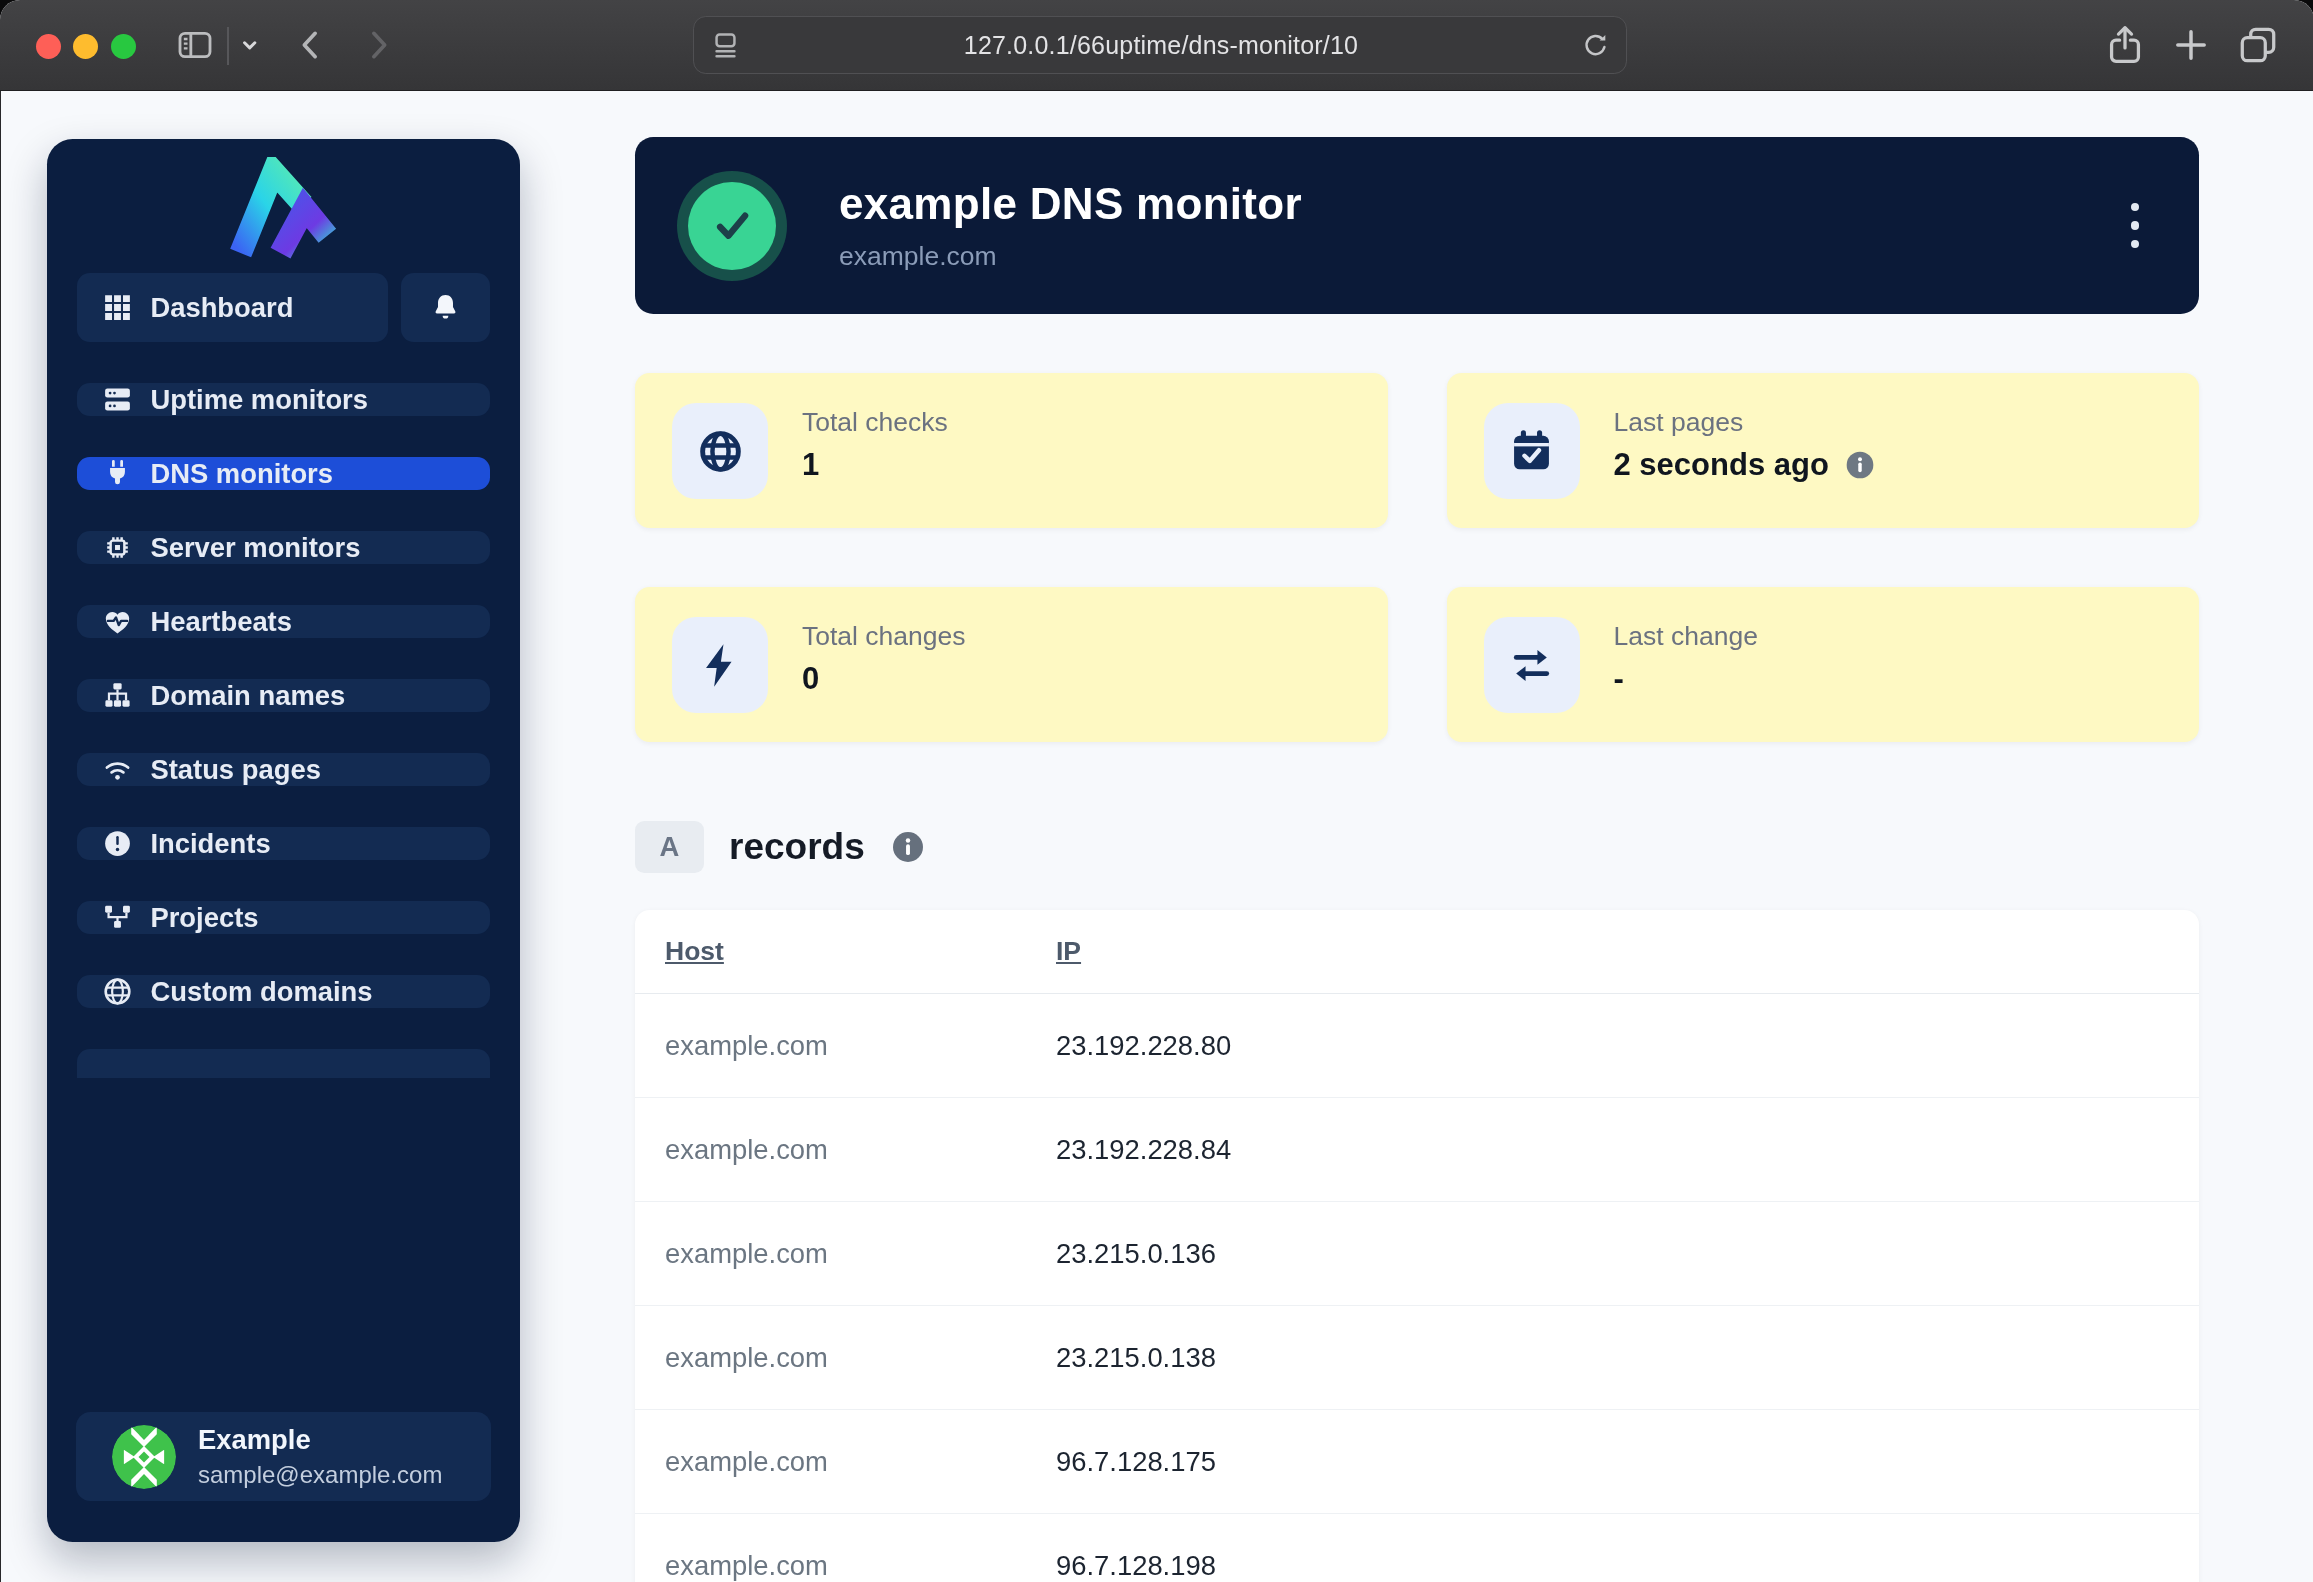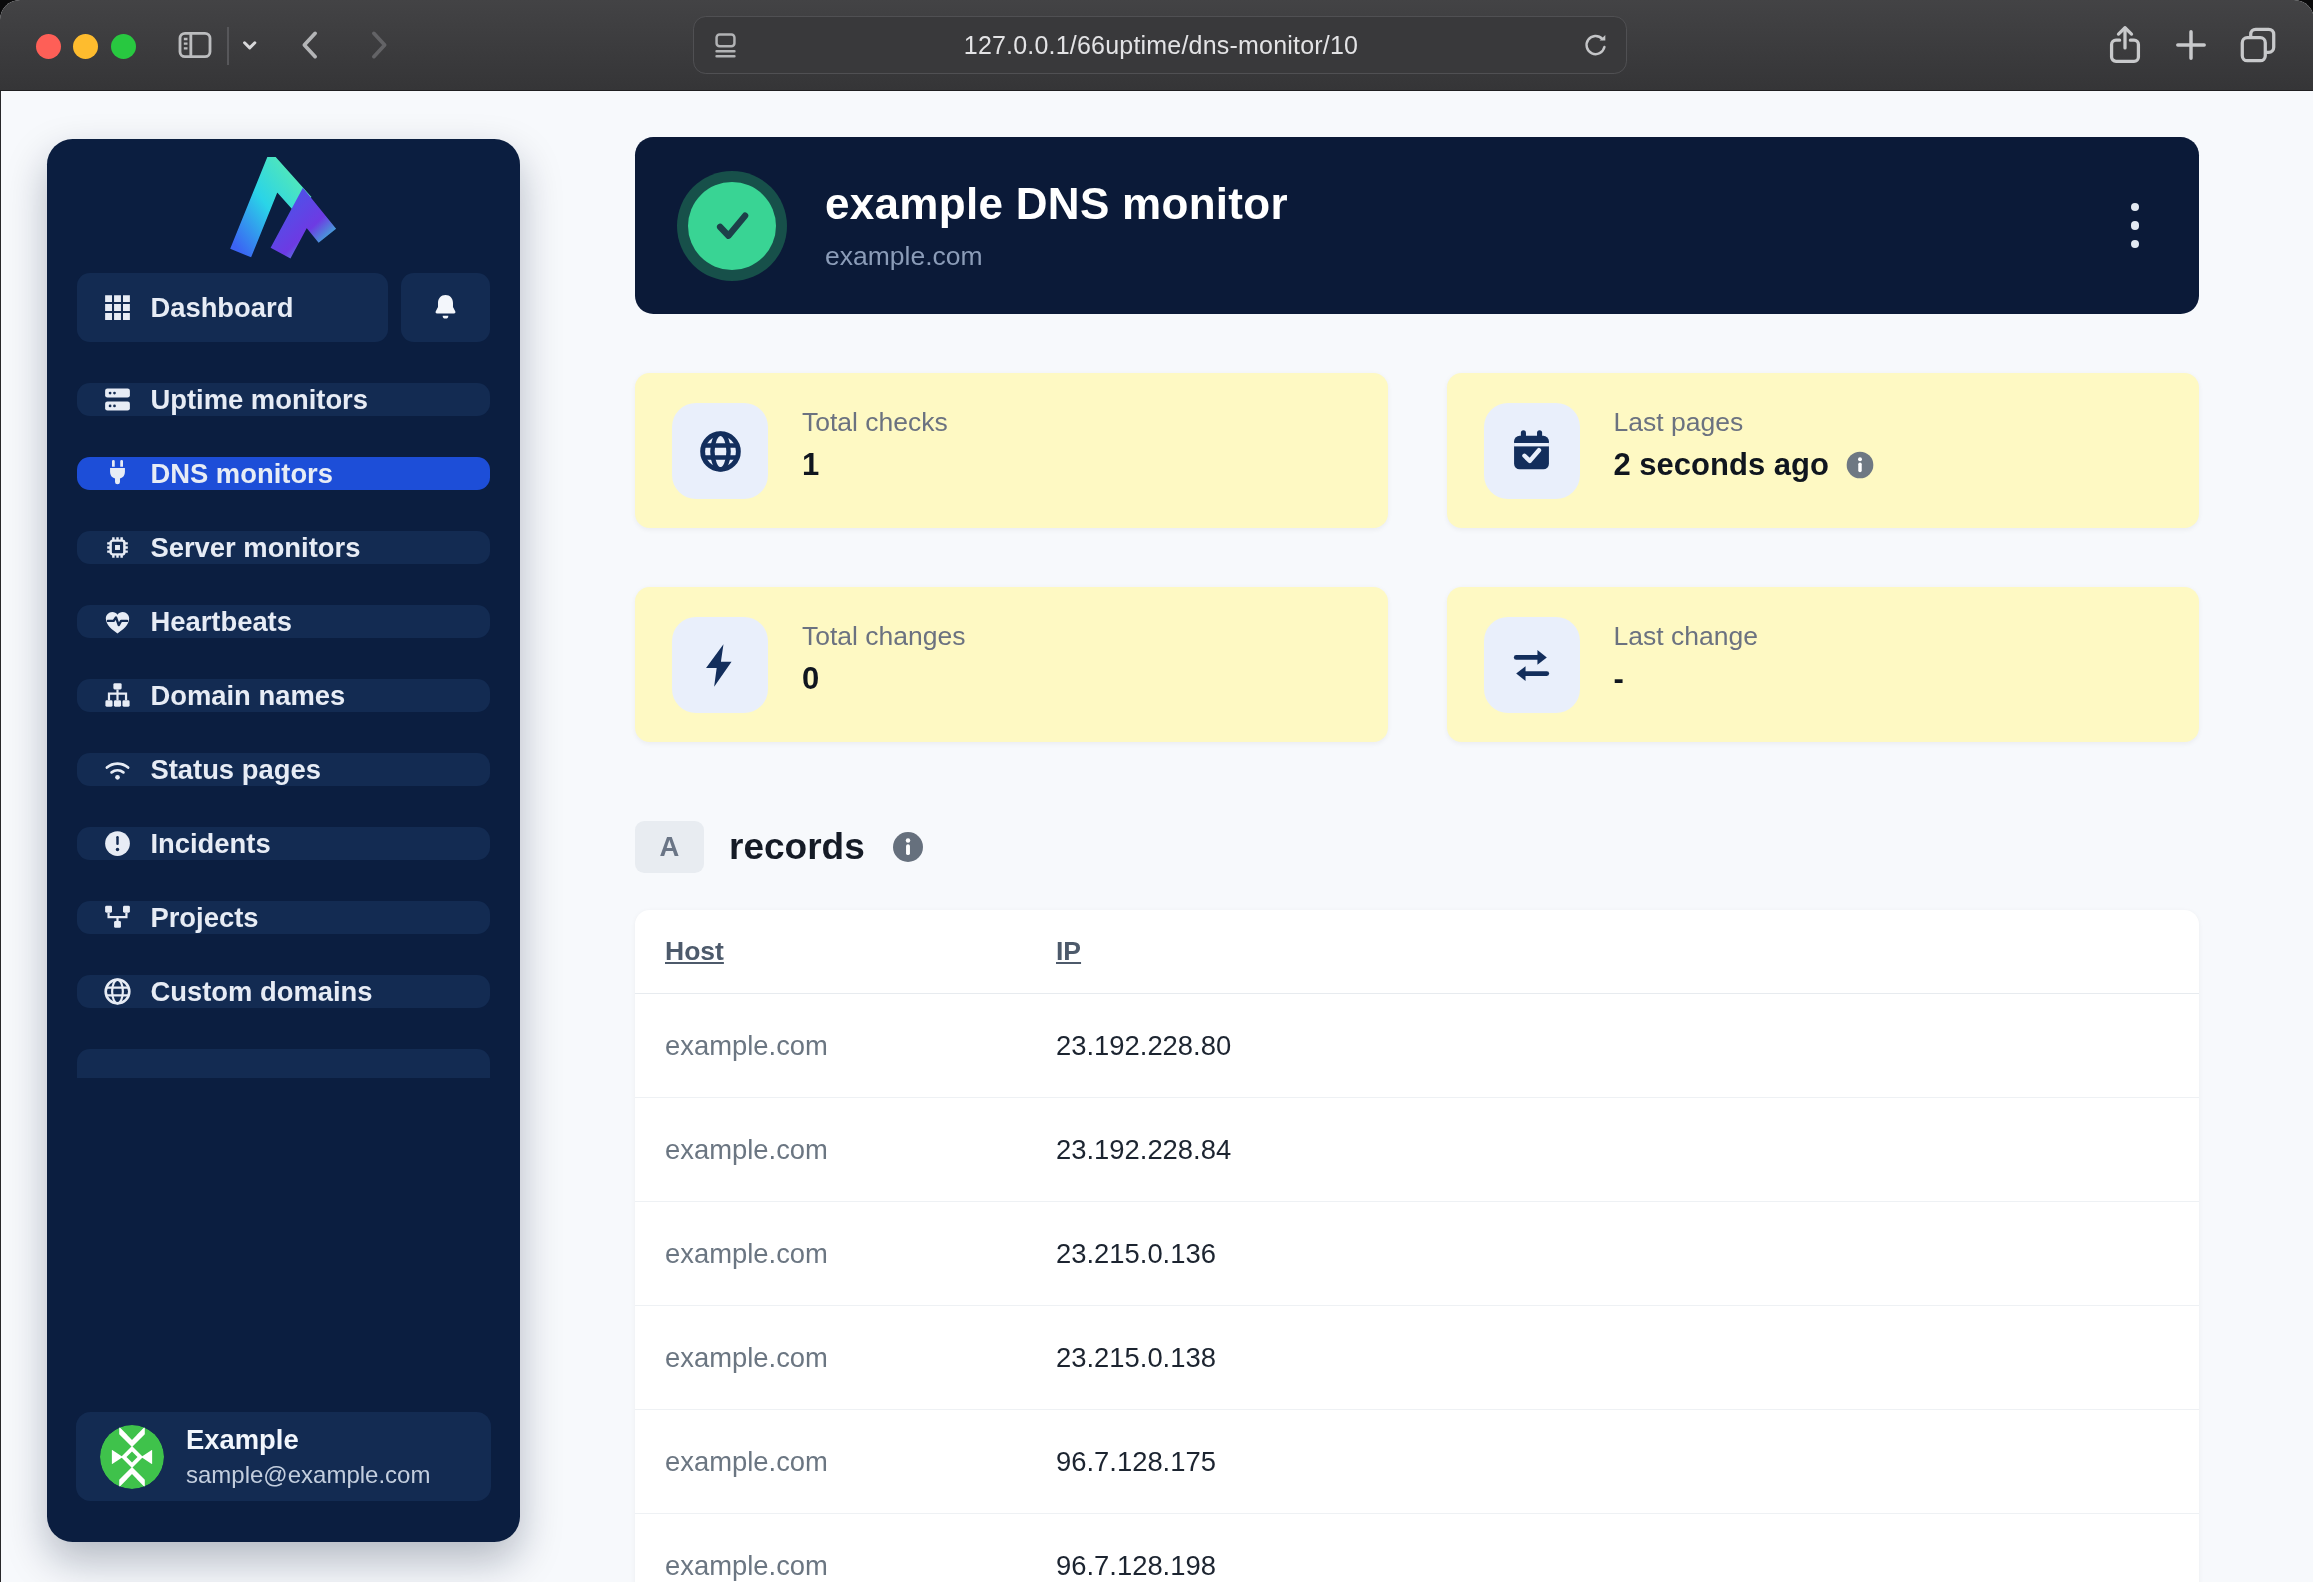--- a/index.html
+++ b/index.html
@@ -24,31 +24,31 @@
   
   .sidebar { position:absolute; left:46px; top:48px; width:473px; height:1403px; background:#0b1e40; border-radius:25.6px; box-shadow:0 18.3px 41px rgba(8,20,50,.28); overflow:hidden; }
   .logo { position:absolute; top:18.3px; left:50%; transform:translateX(-50%); }
   .nav { position:absolute; top:134px; left:30px; right:30px; display:flex; flex-direction:column; gap:41px; }
   .navrow { display:flex; gap:12.8px; }
   .navitem { height:69px; border-radius:12.8px; background:#132b52; color:#e7ecf5; display:flex; align-items:center; padding-left:24px; gap:16.4px; font-size:27.4px; font-weight:600; border:none; flex:1; font-family:inherit; text-align:left; cursor:pointer; }
   .navitem svg { width:33px; height:33px; flex:none; }
   .navitem.active { background:#1d4ed8; }
   .bellbtn { width:89px; height:69px; border-radius:12.8px; background:#132b52; border:none; color:#f3f6fb; flex:none; display:flex; align-items:center; justify-content:center; cursor:pointer; }
   .sliver { height:29px; border-radius:12.8px 12.8px 0 0; background:#132b52; }
-  .usercard { position:absolute; left:29px; right:29px; bottom:41px; height:89px; border-radius:14.6px; background:#132b52; display:flex; align-items:center; padding:0 24px; gap:22px; border:none; cursor:pointer; font-family:inherit; text-align:left; }
+  .usercard { position:absolute; left:29px; right:29px; bottom:41px; height:89px; border-radius:14.6px; background:#132b52; display:flex; align-items:center; padding:0 36px; gap:22px; border:none; cursor:pointer; font-family:inherit; text-align:left; }
   .uname { font-size:27.4px; font-weight:700; color:#f2f6fc; }
   .uemail { font-size:24px; color:#c3cede; margin-top:5.5px; }
 
   
   .main { position:absolute; left:634px; top:0; width:1564px; height:100%; }
 
   .headercard { position:absolute; top:46px; left:0; width:100%; height:177px; background:#0b1a38; border-radius:18.3px; display:flex; align-items:center; padding:0 51px 0 42px; }
   .statusring { width:110px; height:110px; border-radius:50%; background:#17504a; position:relative; flex:none; }
   .statusinner { position:absolute; inset:11px; border-radius:50%; background:#39d494; display:flex; align-items:center; justify-content:center; }
-  .htext { margin-left:38px; }
+  .htext { margin-left:52px; }
   .htitle { font-size:44px; font-weight:700; color:#ffffff; letter-spacing:0.3px; }
   .hsub { font-size:26.5px; color:#8b9cb8; margin-top:12px; }
   .kebab { margin-left:auto; background:none; border:none; color:#e3e9f2; display:flex; flex-direction:column; gap:10px; padding:9.1px; cursor:pointer; }
   .kebab i { width:8.2px; height:8.2px; border-radius:50%; background:currentColor; }
 
   .stats { position:absolute; top:282px; left:0; width:100%; display:grid; grid-template-columns:1fr 1fr; gap:59px 59px; }
   .statcard { height:155px; background:#fef9c3; border-radius:14.6px; box-shadow:0 1.8px 5.5px rgba(15,23,42,.05); position:relative; }
   .stile { position:absolute; left:37px; top:30px; width:96px; height:96px; border-radius:24px; background:#e9effb; color:#132e5c; display:flex; align-items:center; justify-content:center; }
   .slabel { position:absolute; left:167px; top:34px; font-size:26.5px; color:#6b7280; }
   .svalue { position:absolute; left:167px; top:74px; font-size:31px; font-weight:700; color:#10161f; display:flex; align-items:center; gap:15.5px; }

